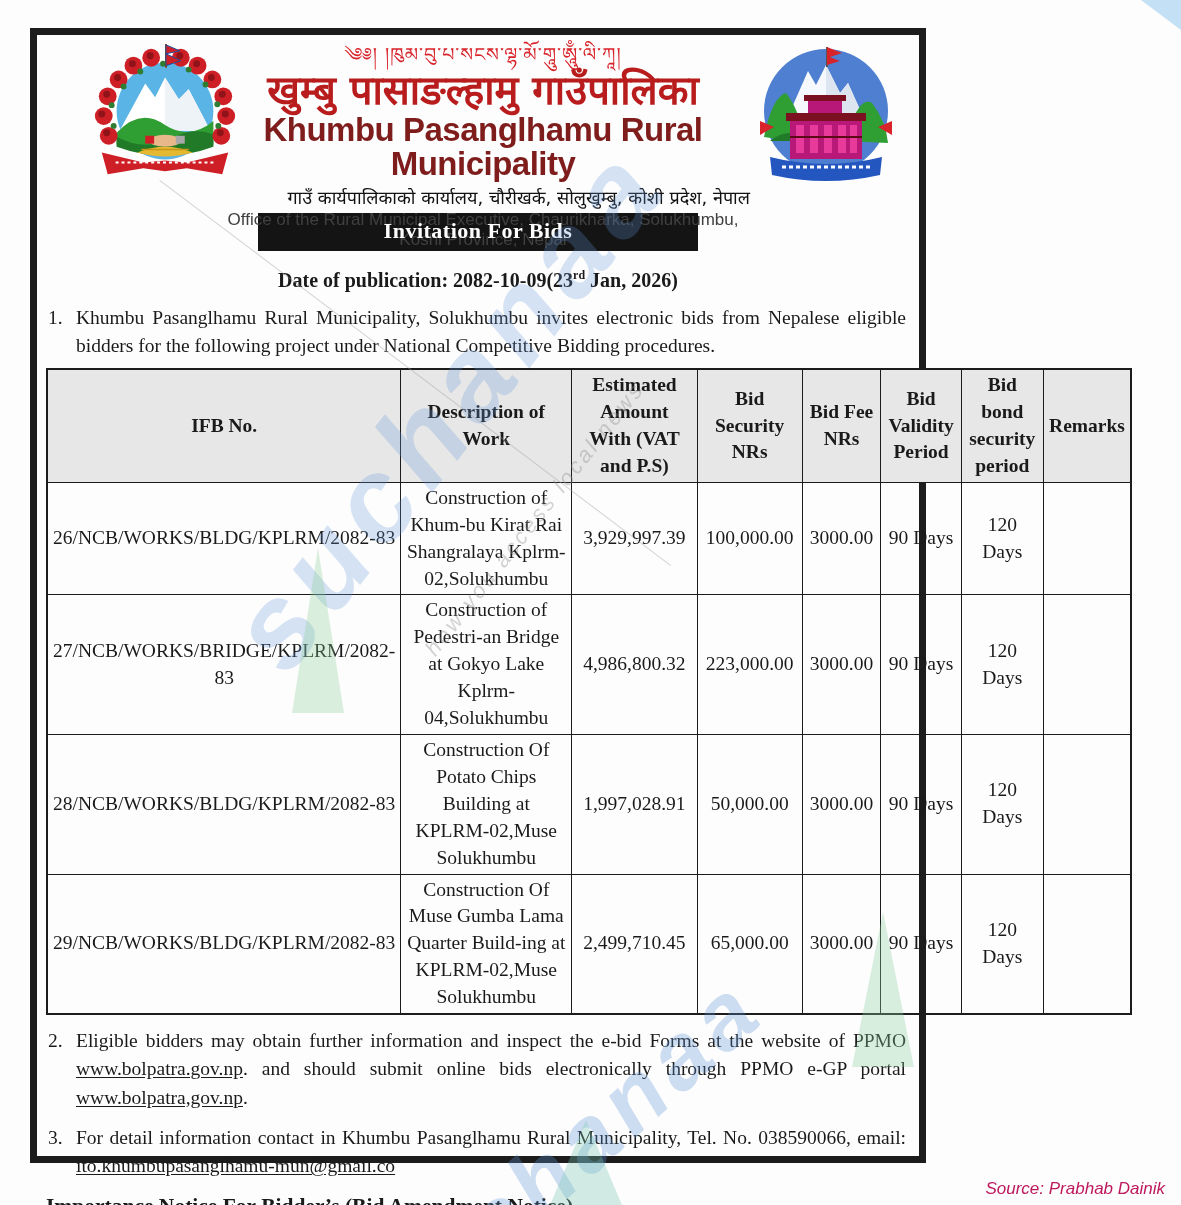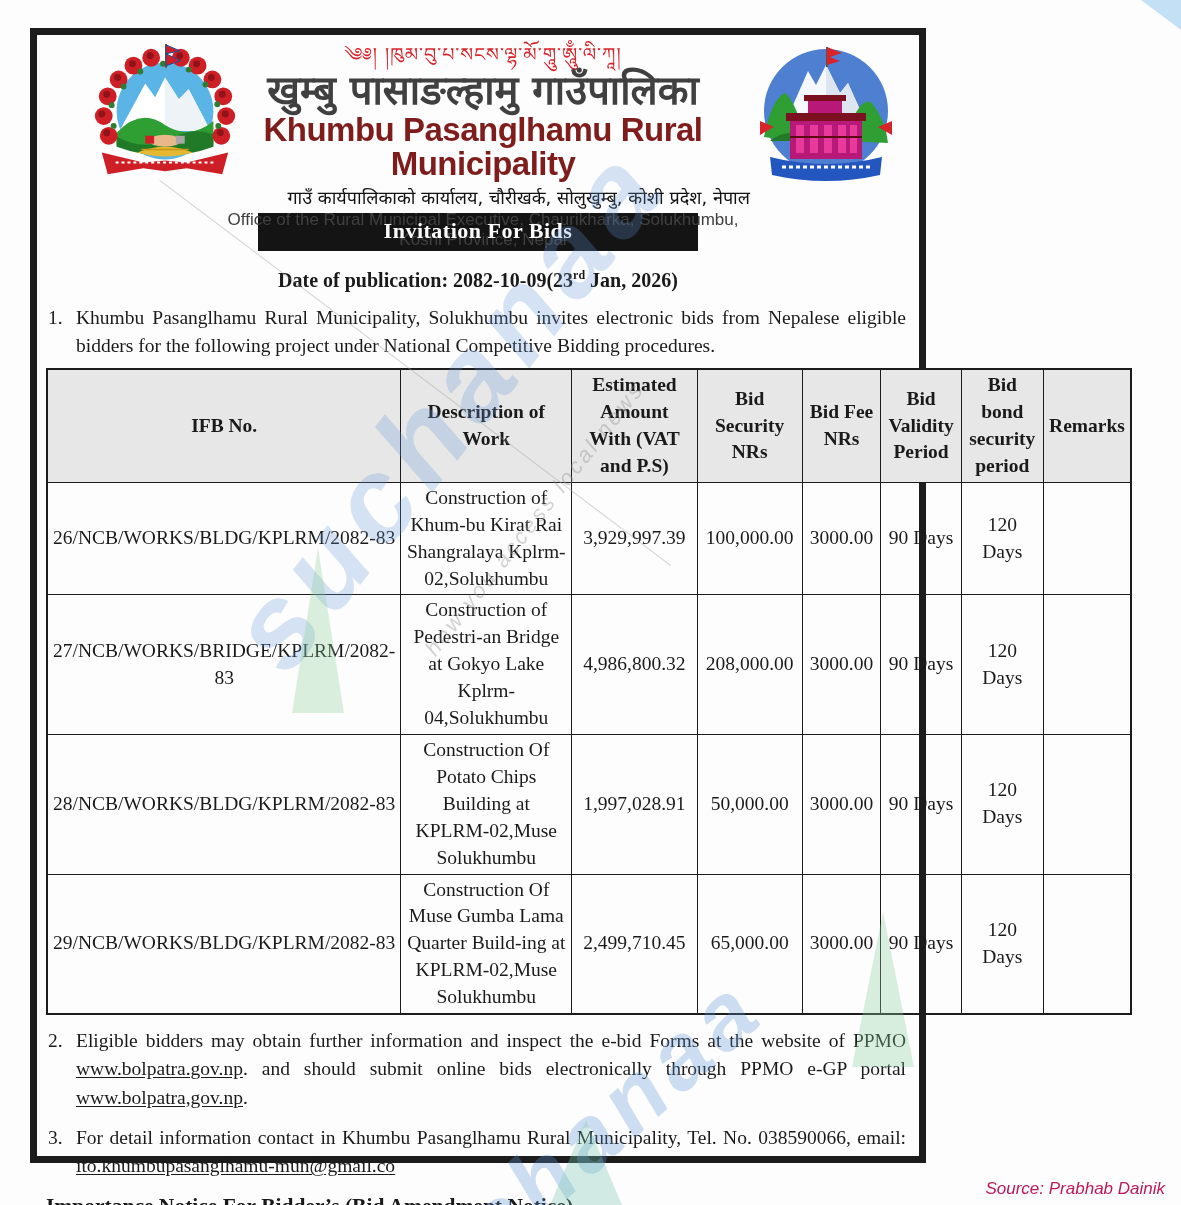--- a/index.html
+++ b/index.html
@@ -34,21 +34,21 @@
   .notice-box { position:absolute; left:30px; top:28px; width:896px; height:1135px;
                 border:7px solid #1c1c1c; background:transparent; z-index:1; padding:0 9px; }
 
   
   .masthead { display:flex; align-items:flex-start; height:158px; margin-top:6px; }
   .emblem-left { width:170px; flex:0 0 170px; padding-left:40px; }
   .logo-right  { width:160px; flex:0 0 160px; padding-right:6px; padding-top:0; }
   .mast-center { flex:1; text-align:center; }
   .tibetan-line { color:#d8232a; font-size:19px; letter-spacing:1px; line-height:1.2; margin-top:2px;
                   font-family:"DejaVu Sans", sans-serif; }
-  .name-np { color:#404040; font-weight:bold; font-size:40px; line-height:1.1; margin-top:2px;
+  .name-np { color:#b91c1c; font-weight:bold; font-size:40px; line-height:1.1; margin-top:2px;
              font-family:"DejaVu Sans", sans-serif; }
   .name-en { color:#7f1d1d; font-weight:bold; font-size:33px; line-height:1.05; margin-top:1px;
              font-family:"Liberation Sans", sans-serif; letter-spacing:-0.5px; }
   .addr-np { color:#111; font-size:18px; margin-top:3px; font-family:"DejaVu Sans", sans-serif;text-align:right; }
   .addr-en { color:#404040; font-size:17px; margin-top:1px; font-family:"Liberation Sans", sans-serif; }
 
   
   .title-banner { width:440px; margin:14px auto 0; background:#141414; color:#fff; text-align:center;
                   font-weight:bold; font-size:22px; padding:5px 0 7px; letter-spacing:0.5px; }
   .pub-date { text-align:center; font-weight:bold; font-size:20px; margin-top:17px; }
@@ -247,21 +247,21 @@
         <td>100,000.00</td>
         <td>3000.00</td>
         <td class="narrow-cell">90 Days</td>
         <td class="narrow-cell">120 Days</td>
         <td></td>
       </tr>
       <tr class="r-std">
         <td>27/NCB/WORKS/BRIDGE/KPLRM/2082-83</td>
         <td>Construction of Pedestri-an Bridge at Gokyo Lake Kplrm-04,Solukhumbu</td>
         <td>4,986,800.32</td>
-        <td>208,000.00</td>
+        <td>223,000.00</td>
         <td>3000.00</td>
         <td class="narrow-cell">90 Days</td>
         <td class="narrow-cell">120 Days</td>
         <td></td>
       </tr>
       <tr class="r-std">
         <td>28/NCB/WORKS/BLDG/KPLRM/2082-83</td>
         <td>Construction Of Potato Chips Building at KPLRM-02,Muse Solukhumbu</td>
         <td>1,997,028.91</td>
         <td>50,000.00</td>

